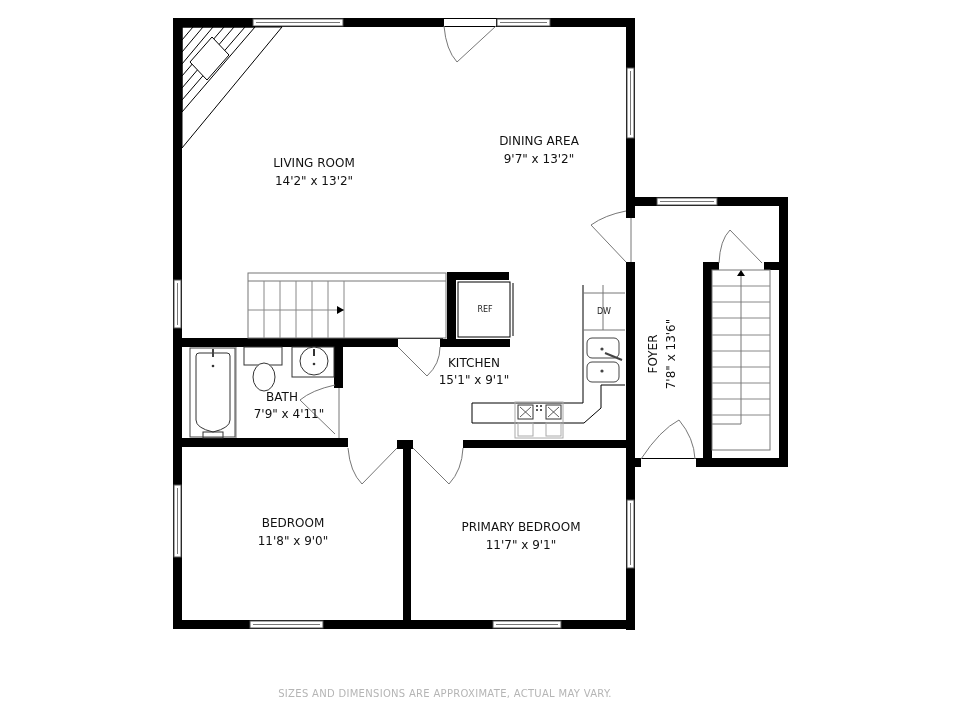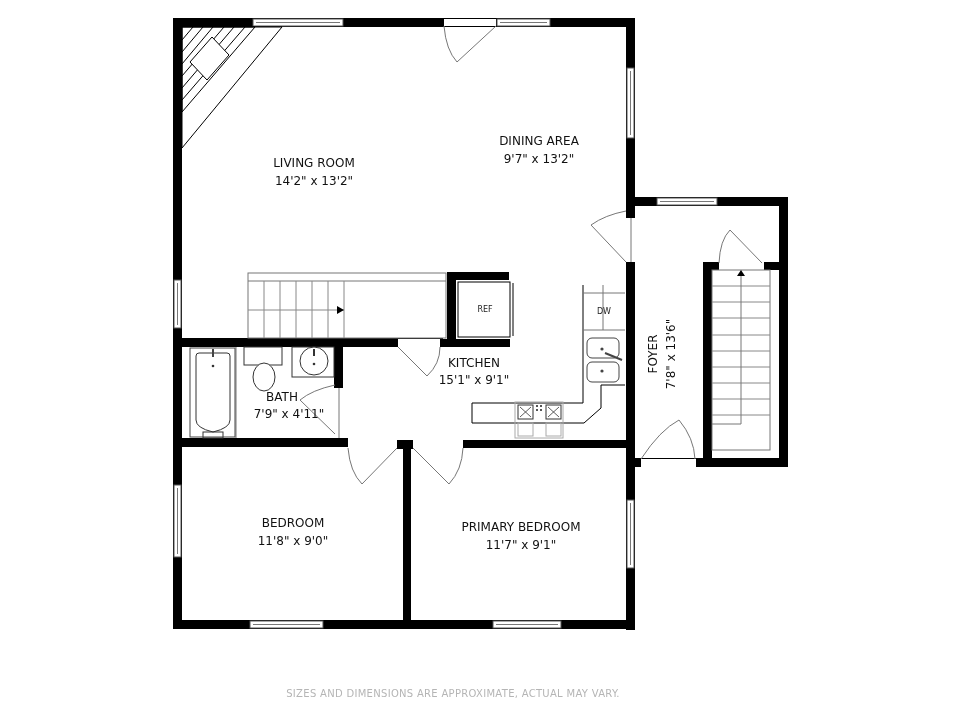--- a/index.html
+++ b/index.html
@@ -4,21 +4,21 @@
 <style>
   html, body { margin: 0; padding: 0; background: #ffffff; }
   body { width: 960px; height: 720px; position: relative; overflow: hidden; font-family: "DejaVu Sans", sans-serif; }
   svg { position: absolute; left: 0; top: 0; }
   .wall { fill: #000; }
   .win { fill: #fff; stroke: #555; stroke-width: 1; }
   .thin { fill: none; stroke: #000; stroke-width: 1; }
   .grey { fill: none; stroke: #777; stroke-width: 1; }
   .lbl { font-family: "DejaVu Sans", sans-serif; font-size: 12px; fill: #111; text-anchor: middle; }
   .small { font-family: "DejaVu Sans", sans-serif; font-size: 8px; fill: #222; text-anchor: middle; }
-  .footer { position: absolute; left: 16px; width: 874px; top: 688px; text-align: center; font-family: "DejaVu Sans", sans-serif; font-size: 10px; color: #b5b5b5; letter-spacing: 0.3px; }
+  .footer { position: absolute; left: 8px; width: 874px; top: 688px; text-align: center; font-family: "DejaVu Sans", sans-serif; font-size: 10px; color: #b5b5b5; letter-spacing: 0.3px; }
 </style>
 </head>
 <body>
 
 <svg width="960" height="720" viewBox="0 0 960 720">
 
   <g>
 
     <rect class="wall" x="173" y="18" width="462" height="9"></rect>
 

